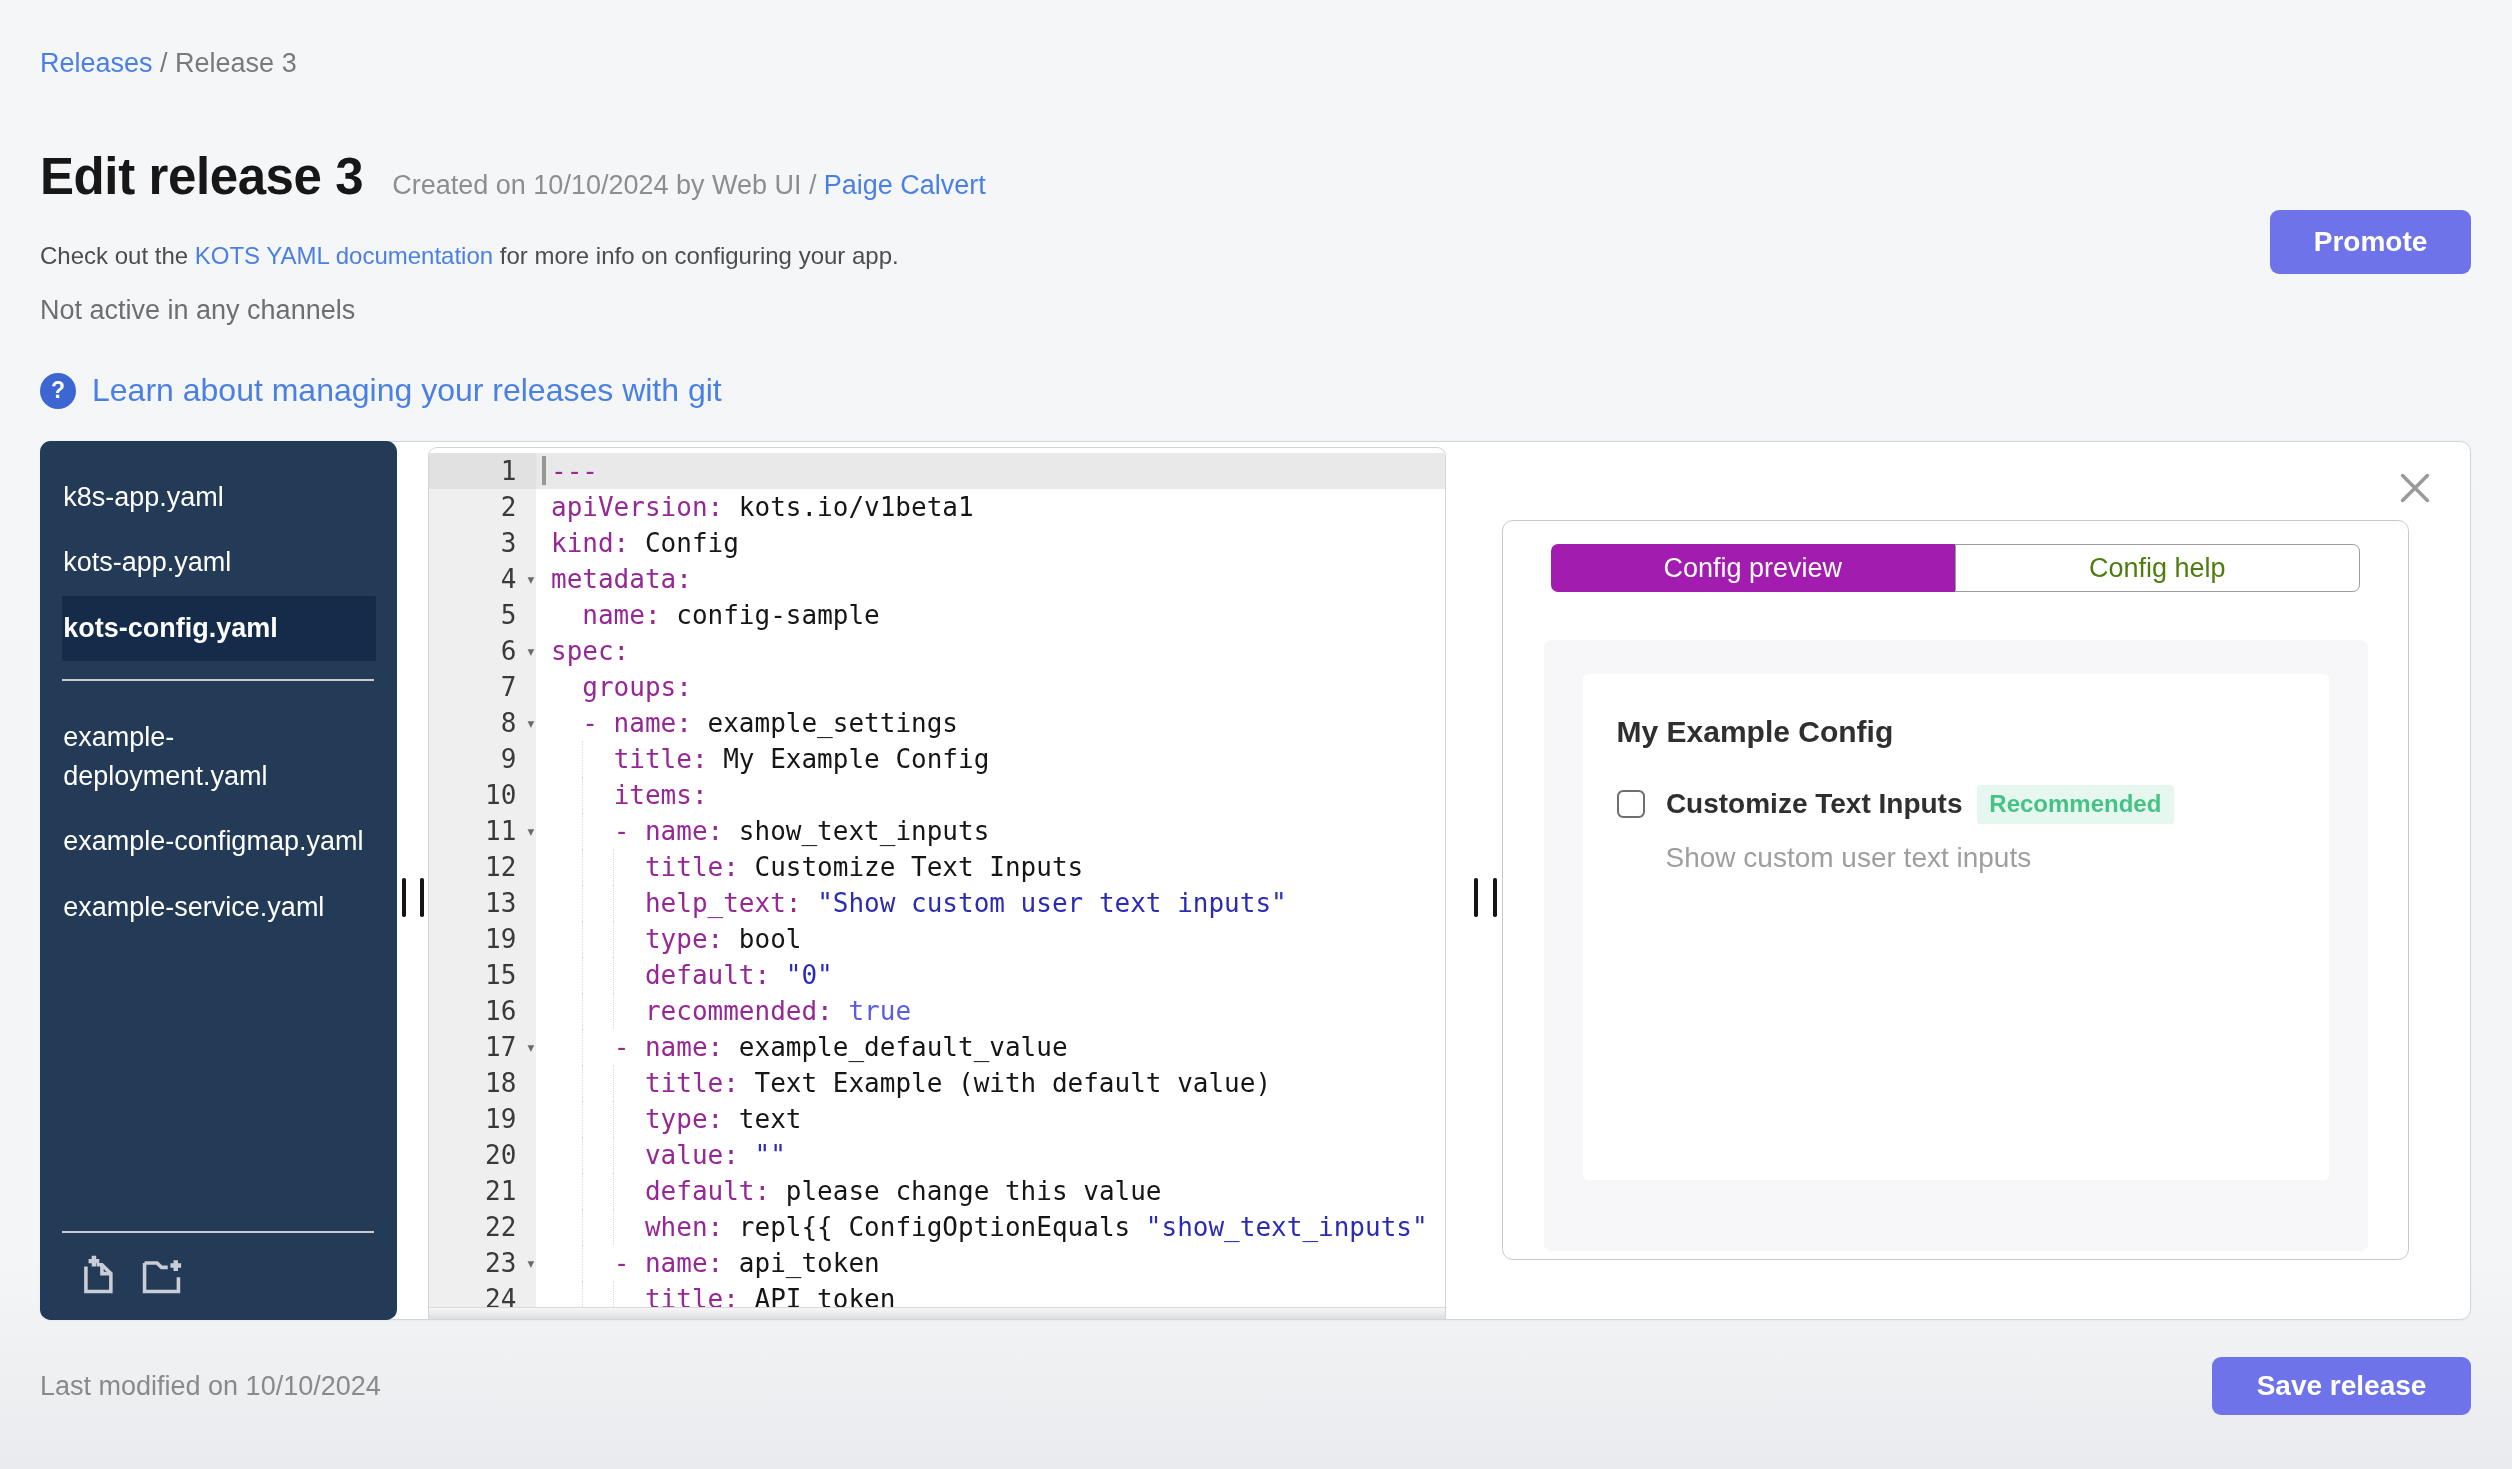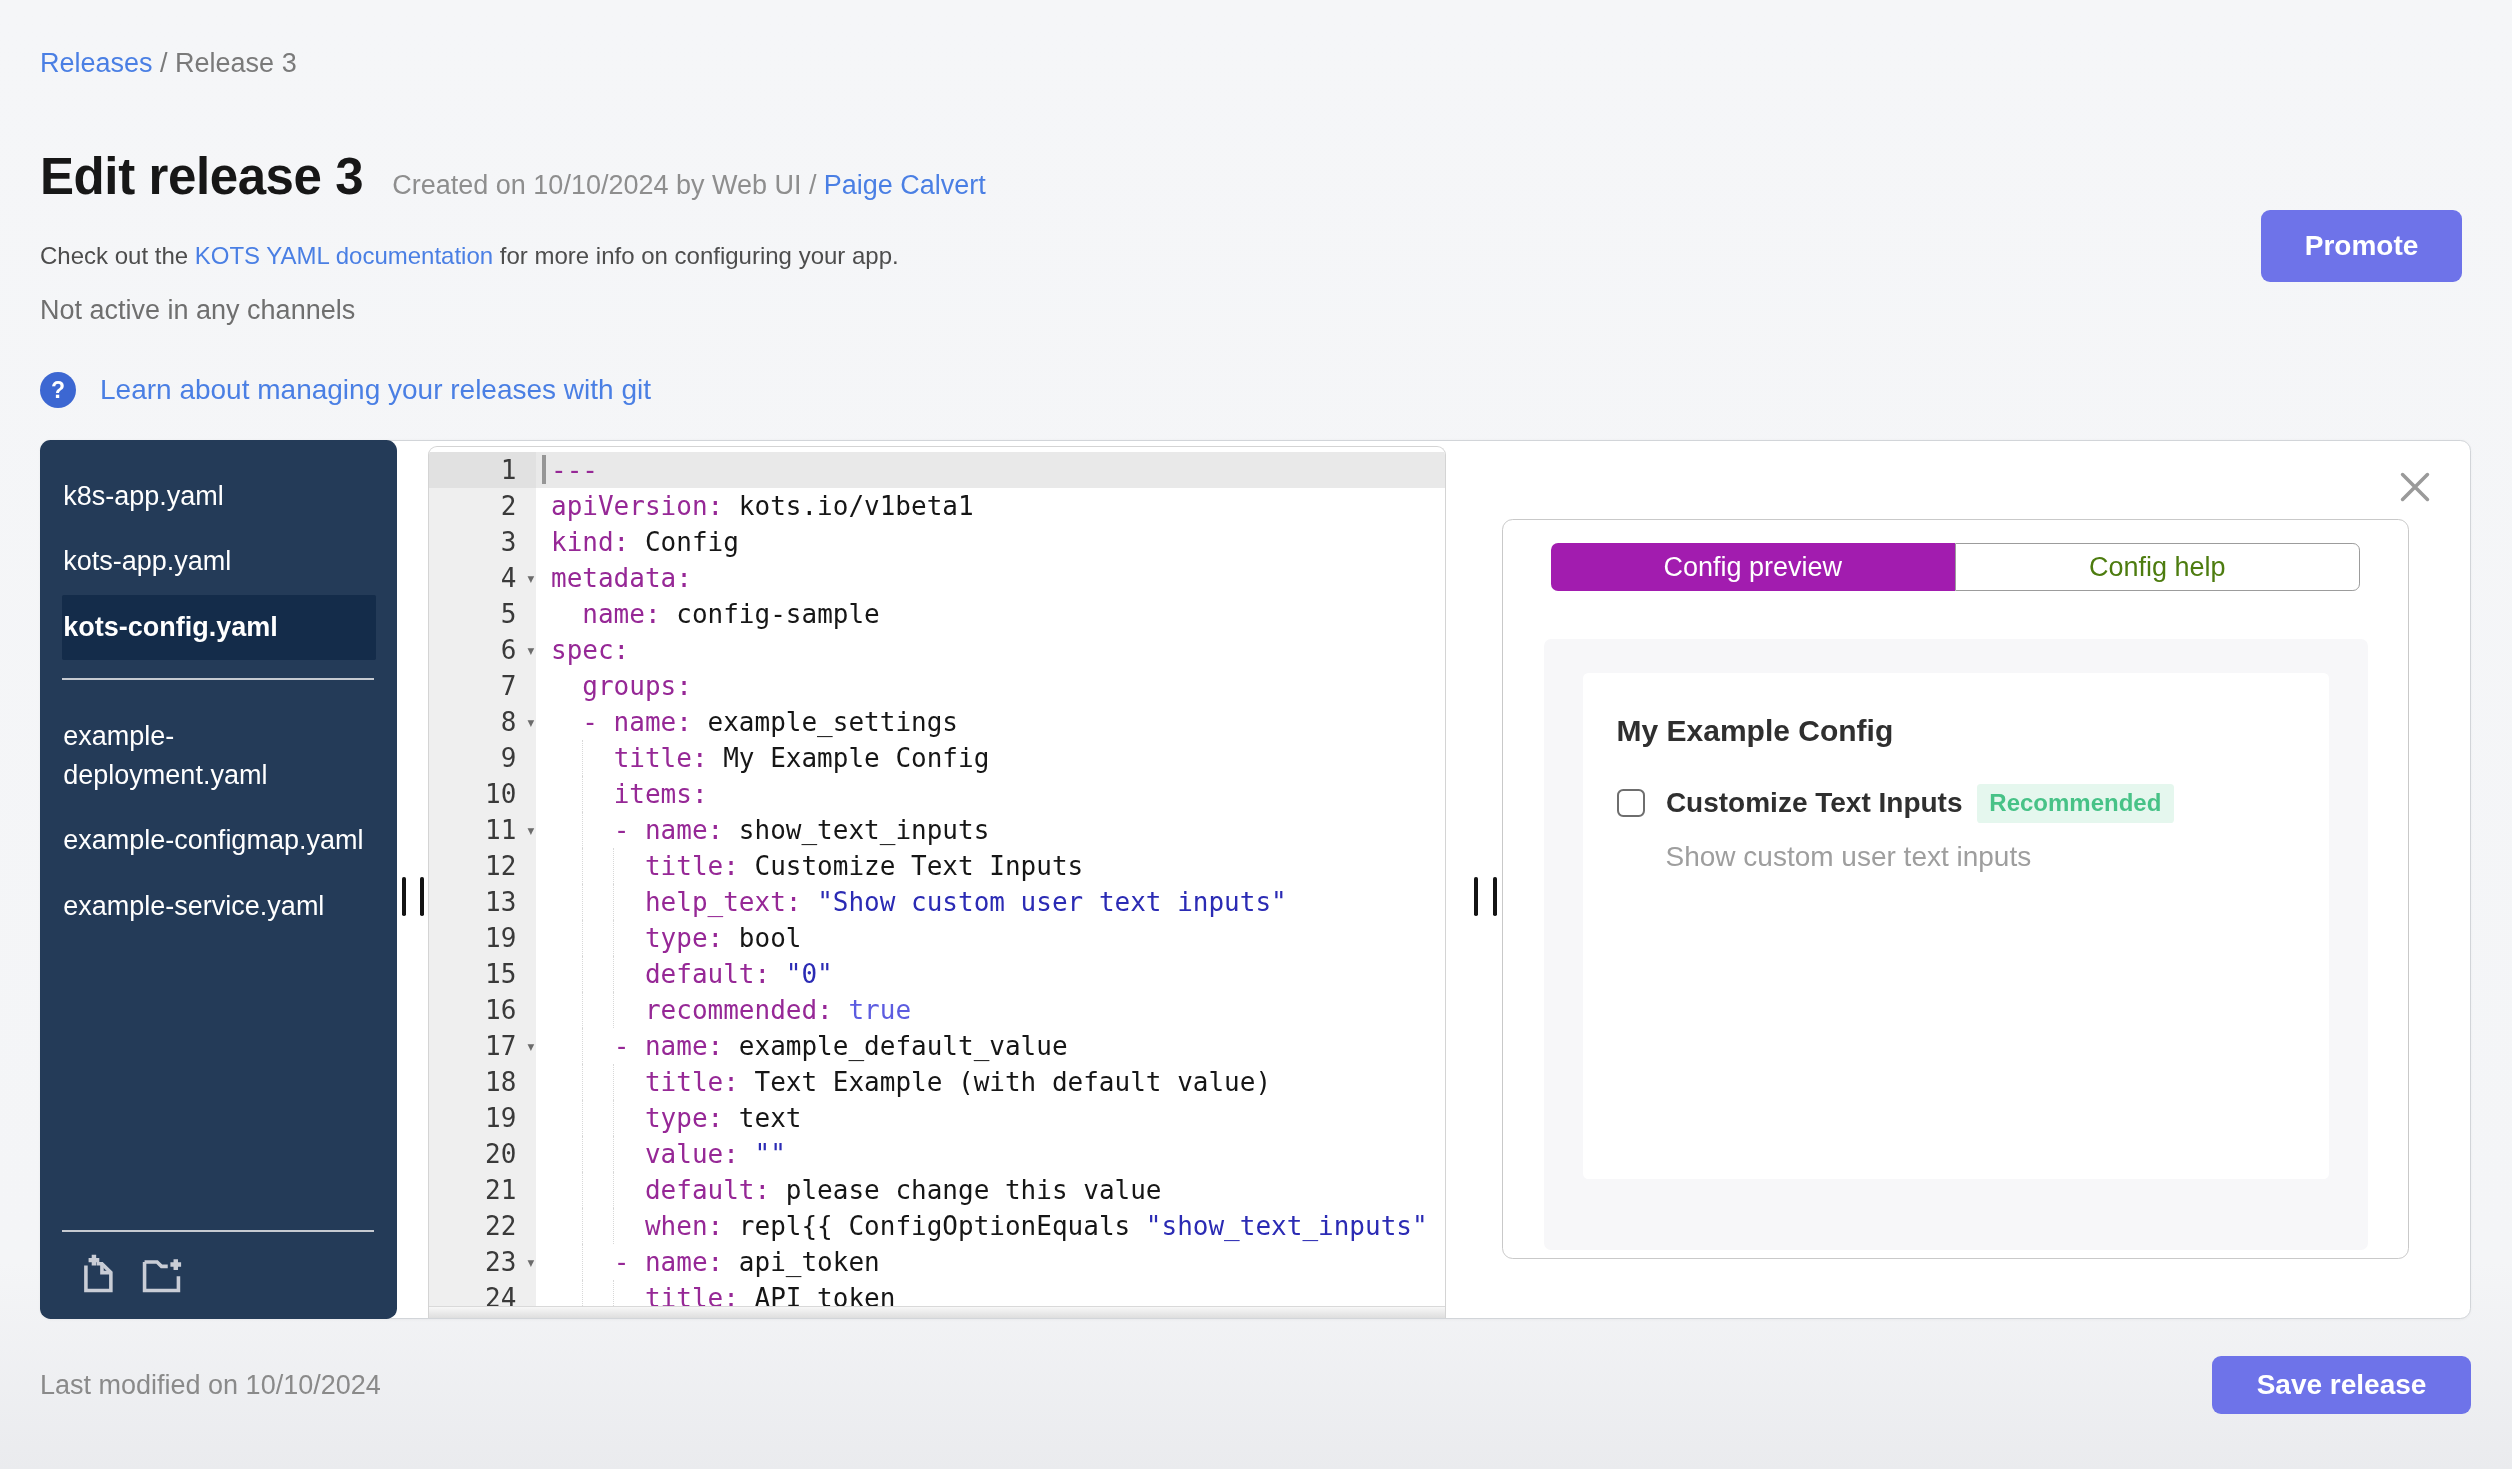--- a/index.html
+++ b/index.html
@@ -17,24 +17,24 @@
   .title-row { margin-top:48px; display:flex; align-items:baseline; }
   .title-row h1 { font-size:51px; font-weight:700; color:#171717; letter-spacing:-0.4px;margin-top:20px; }
   .created { margin-left:29px; font-size:27px; color:#8E8E8E; }
   .created a { color:#4A7FE4; text-decoration:none; margin-left:7.1px; }
   .docs-line { margin-top:36px; font-size:24px; color:#4D4D4D; }
   .docs-line a { color:#4A7FE4; text-decoration:none; }
   .status-line { margin-top:25px; font-size:27px; color:#6F6F6F; }
   .git-row { margin-top:46px; display:flex; align-items:center; gap:16px; }
   .help-badge { width:36px; height:36px; border-radius:50%; background:#3C67D2; color:#fff;
     font-size:23px; font-weight:700; display:flex; align-items:center; justify-content:center; }
-  .git-row a { font-size:28px; color:#4A7FE4; text-decoration:none;margin-left:8px; }
+  .git-row a { font-size:32px; color:#4A7FE4; text-decoration:none; }
   .btn { background:#6E73E9; color:#fff; font-weight:700; font-size:28px; border:none;
     border-radius:9px; cursor:pointer; font-family:"Liberation Sans",sans-serif; }
-  .promote-btn { position:absolute; top:210px; right:50px; width:201px; height:72px;margin-left:32px; }
+  .promote-btn { position:absolute; top:210px; right:41px; width:201px; height:64px;margin-left:32px; }
 
   
   .container { position:relative; margin-top:32px; height:879px; background:#fff;
     border:1.8px solid #D2D5D9; border-radius:10.7px; box-shadow:0 0.9px 2.7px rgba(0,0,0,0.04); }
 
   
   .sidebar { position:absolute; left:-0.9px; top:-0.9px; bottom:-0.9px; width:357px; background:#243B58;
     border-radius:10.7px; display:flex; flex-direction:column; padding:23px 0 25px; }
   .file-item { margin:0 21.4px; padding:13.4px 1.8px; font-size:27px; line-height:39px; color:#FFFFFF;
     cursor:pointer; word-break:break-word; border-radius:1.8px; }

